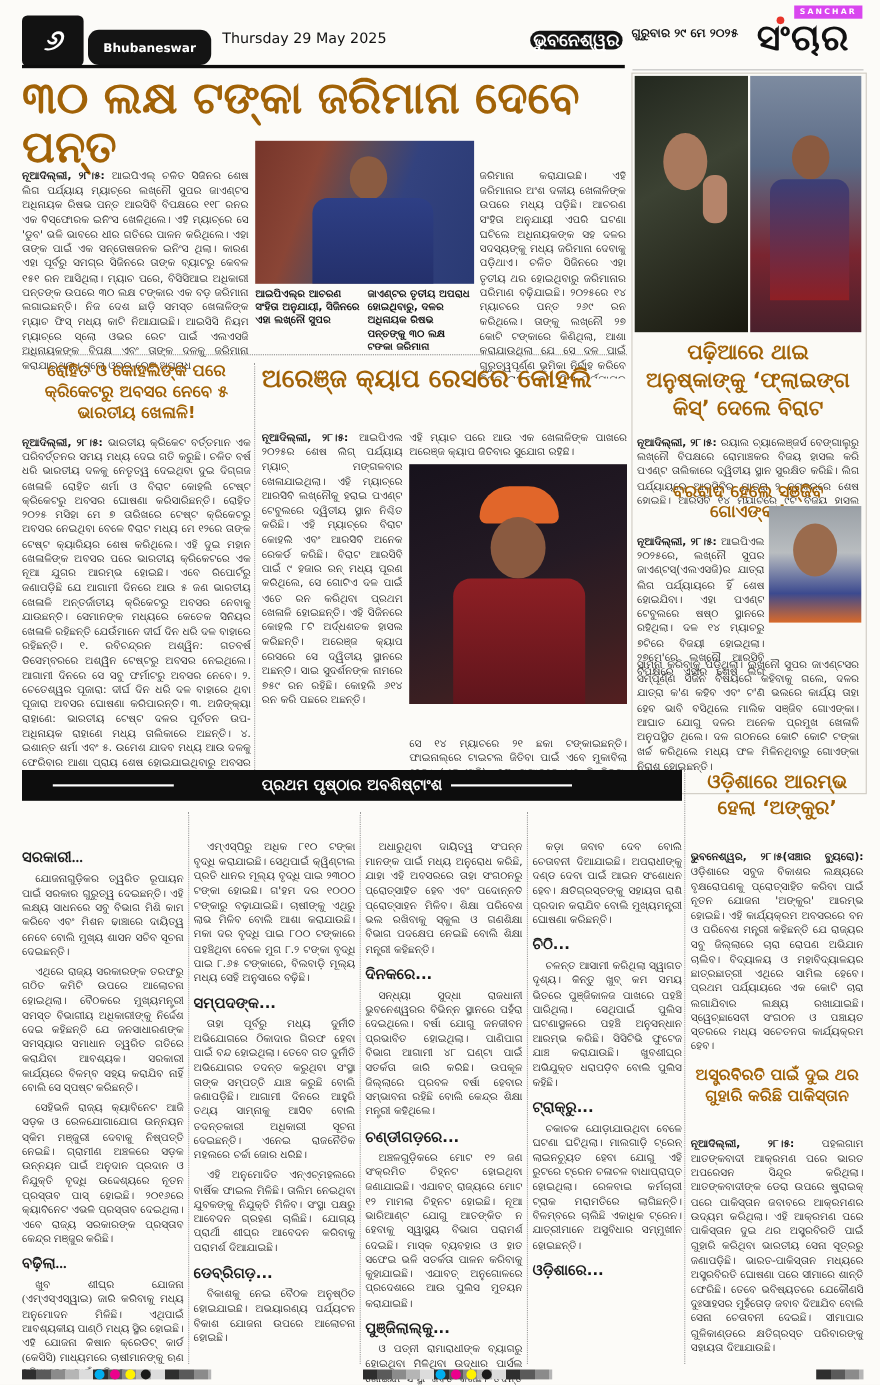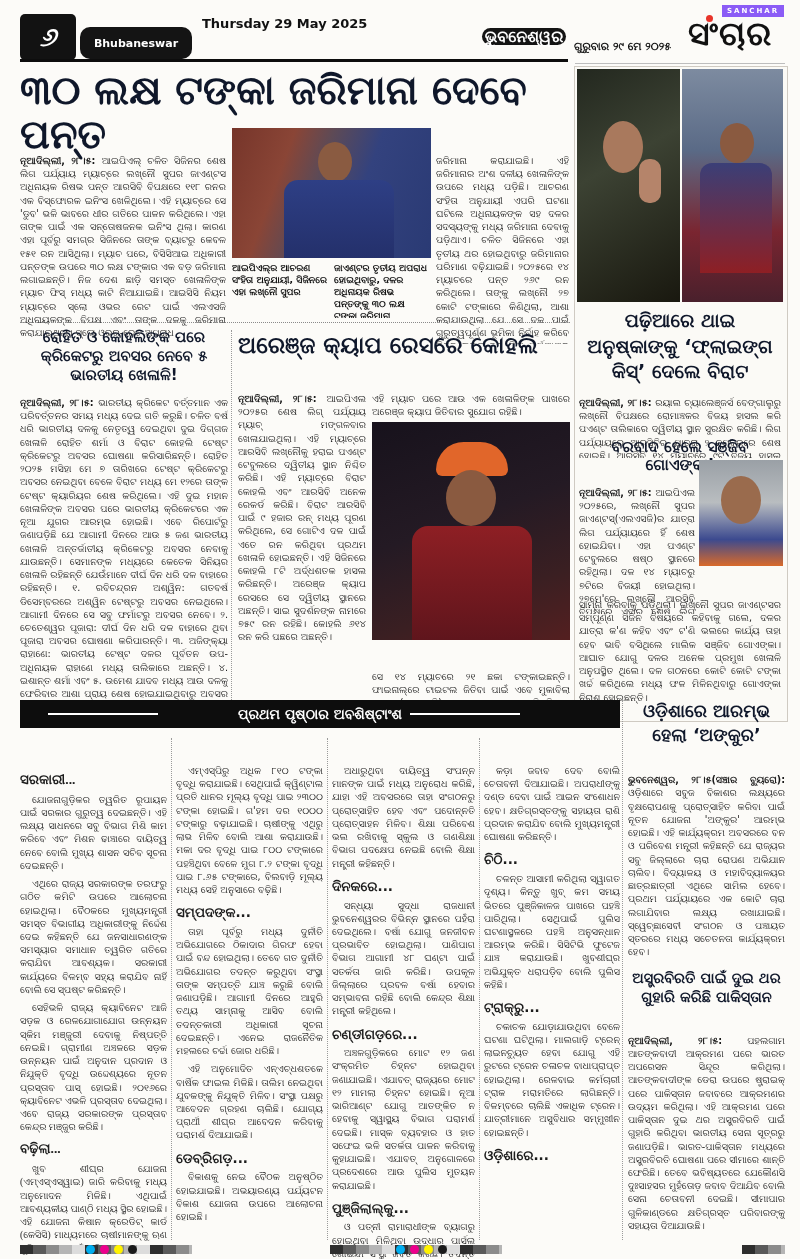--- a/index.html
+++ b/index.html
@@ -2,21 +2,21 @@
 <html><head>
 <meta charset="utf-8">
 <style>
   html,body{margin:0;padding:0;background:#e8e6e1;}
   .page{position:relative;width:800px;height:1259px;background:#fcfbf8;margin:0 auto;
         font-family:"DejaVu Sans","Liberation Sans",sans-serif;color:#111;overflow:hidden;}
   .abs{position:absolute;}
   .just{text-align:justify;margin-top:26px;}
   .body-txt{font-size:9.6px;line-height:1.38;color:#1c1c1c;overflow:hidden;}
   .dateline{font-weight:bold;}
-  .headline{font-weight:bold;color:#0f172a;}
+  .headline{font-weight:bold;color:#a16207;}
   .pill{background:#141414;color:#fff;border-radius:10px;display:flex;align-items:center;justify-content:center;font-weight:bold;}
   .photo{background-size:cover;overflow:hidden;}
   .cap{font-size:9.3px;font-weight:bold;line-height:1.3;}
   .subhead{font-size:13.5px;font-weight:bold;margin:7px 0 3px 0;}
   .colflow p{margin:0 0 5px 0;text-indent:12px;}
   .dot-v{border-left:1px dotted #9a9a9a;}
   .dot-h{border-top:1px dotted #8a8a8a;}
   .banner{background:#0d0d0d;color:#fff;display:flex;align-items:center;justify-content:center;}
   .banner .line{position:absolute;height:2px;background:#fff;top:13px;}
   .regstrip{background:repeating-linear-gradient(90deg,#2e2e2e 0 13px,#5a5a5a 13px 26px,#8b8b8b 26px 39px,#b5b5b5 39px 52px,#dcdcdc 52px 65px);}
@@ -27,26 +27,26 @@
 <body>
 
 <div class="page">
 
   <div class="abs" style="left:20px;top:14px;width:56px;height:46px;background:#121212;border-radius:5px;display:flex;align-items:center;justify-content:center;">
     <span style="color:#fff;font-size:26px;font-style:italic;font-weight:bold;">୬</span>
   </div>
   <div class="abs pill" style="left:80px;top:27px;width:112px;height:32px;font-size:11px;">
       <span>Bhubaneswar</span>
     </div>
-  <div class="abs" style="left:202px;top:16px;font-size:13px;font-weight:bold;">Thursday 29 May 2025</div>
+  <div class="abs" style="left:202px;top:28px;font-size:13px;font-weight:normal;">Thursday 29 May 2025</div>
   <div class="abs pill" style="left:482px;top:28px;width:84px;height:17px;font-size:16px;">
       <span>ଭୁବନେଶ୍ୱର</span>
     </div>
-  <div class="abs" style="left:574px;top:40px;font-size:11px;font-weight:bold;">ଗୁରୁବାର ୨୯ ମେ ୨୦୨୫</div>
-  <div class="abs" style="left:722px;top:5px;width:62px;height:12px;background:#8b5cf6;display:flex;align-items:center;justify-content:center;">
+  <div class="abs" style="left:574px;top:24px;font-size:11px;font-weight:bold;">ଗୁରୁବାର ୨୯ ମେ ୨୦୨୫</div>
+  <div class="abs" style="left:722px;top:5px;width:62px;height:12px;background:#d946ef;display:flex;align-items:center;justify-content:center;">
     <span style="color:#fff;font-size:7px;letter-spacing:2px;font-weight:bold;">SANCHAR</span>
   </div>
   <div class="abs" style="left:688px;top:14px;font-size:33px;font-weight:bold;letter-spacing:1px;">ସଂଚାର</div>
   <div class="abs" style="left:706px;top:15px;width:7px;height:7px;border-radius:50%;background:#e8342a;"></div>
   <div class="abs" style="left:20px;top:59px;width:548px;height:3px;background:#0d0d0d;"></div>
   <div class="abs" style="left:575px;top:63px;width:210px;height:1px;background:#bdbdbd;"></div>
 
   <div class="abs headline" style="left:20px;top:68px;width:552px;font-size:40px;line-height:1.1;">୩୦ ଲକ୍ଷ ଟଙ୍କା ଜରିମାନା ଦେବେ ପନ୍ତ</div>
 
   <div class="abs body-txt just" style="left:20px;top:128px;width:206px;height:192px;">
@@ -118,21 +118,21 @@
     <p>ସେହିଭଳି ରାଜ୍ୟ କ୍ୟାବିନେଟ ଆଜି ସଡ଼କ ଓ ରେଳଯୋଗାଯୋଗ ଉନ୍ନୟନ ସ୍କିମ ମଞ୍ଜୁରୀ ଦେବାକୁ ନିଷ୍ପତ୍ତି ନେଇଛି। ଗ୍ରାମୀଣ ଅଞ୍ଚଳରେ ସଡ଼କ ଉନ୍ନୟନ ପାଇଁ ଅନୁଦାନ ପ୍ରଦାନ ଓ ନିଯୁକ୍ତି ବୃଦ୍ଧି ଉଦ୍ଦେଶ୍ୟରେ ନୂତନ ପ୍ରସ୍ତାବ ପାସ୍ ହୋଇଛି। ୨୦୧୬ରେ କ୍ୟାବିନେଟ ଏଭଳି ପ୍ରସ୍ତାବ ଦେଇଥିଲା। ଏବେ ରାଜ୍ୟ ସରକାରଙ୍କ ପ୍ରସ୍ତାବ କେନ୍ଦ୍ର ମଞ୍ଜୁର କରିଛି।</p>
     <div class="subhead">ବଢ଼ିଲା...</div>
     <p>ଖୁବ ଶୀଘ୍ର ଯୋଜନା (ଏମ୍ଏସ୍ଏସ୍ୱାଇ) ଜାରି କରିବାକୁ ମଧ୍ୟ ଅନୁମୋଦନ ମିଳିଛି। ଏଥିପାଇଁ ଆବଶ୍ୟକୀୟ ପାଣ୍ଠି ମଧ୍ୟ ସ୍ଥିର ହୋଇଛି। ଏହି ଯୋଜନା କିଷାନ କ୍ରେଡିଟ୍ କାର୍ଡ (କେସିସି) ମାଧ୍ୟମରେ ଚାଷୀମାନଙ୍କୁ ଋଣ ସୁବିଧା ଦେବା ପାଇଁ ଉଦ୍ଦିଷ୍ଟ।</p>
   </div>
   <div class="abs dot-v" style="left:171px;top:738px;height:502px;"></div>
 
   <div class="abs body-txt just colflow" style="left:176px;top:738px;width:147px;height:502px;">
     <p>ଏମ୍ଏସ୍‌ପିରୁ ଅଧିକ ୮୧୦ ଟଙ୍କା ବୃଦ୍ଧି କରାଯାଇଛି। ସେଥିପାଇଁ କ୍ୱିଣ୍ଟାଲ ପ୍ରତି ଧାନର ମୂଲ୍ୟ ବୃଦ୍ଧି ପାଇ ୨୩୦୦ ଟଙ୍କା ହୋଇଛି। ଗ'ହମ ଦର ୧୦୦୦ ଟଙ୍କାରୁ ବଢ଼ାଯାଇଛି। ଚାଷୀଙ୍କୁ ଏଥିରୁ ଲାଭ ମିଳିବ ବୋଲି ଆଶା କରାଯାଉଛି। ମକା ଦର ବୃଦ୍ଧି ପାଇ ୮୦୦ ଟଙ୍କାରେ ପହଞ୍ଚିଥିବା ବେଳେ ମୁଗ ୮.୨ ଟଙ୍କା ବୃଦ୍ଧି ପାଇ ୮.୬୫ ଟଙ୍କାରେ, ବିଲବାଡ଼ି ମୂଲ୍ୟ ମଧ୍ୟ ସେହି ଅନୁସାରେ ବଢ଼ିଛି।</p>
     <div class="subhead">ସମ୍ପଦଙ୍କ...</div>
     <p>ତାହା ପୂର୍ବରୁ ମଧ୍ୟ ଦୁର୍ନୀତି ଅଭିଯୋଗରେ ଠିକାଦାର ଗିରଫ ହେବା ପାଇଁ ବନ୍ଦ ହୋଇଥିଲା। ତେବେ ଗତ ଦୁର୍ନୀତି ଅଭିଯୋଗର ତଦନ୍ତ କରୁଥିବା ସଂସ୍ଥା ତାଙ୍କ ସମ୍ପତ୍ତି ଯାଞ୍ଚ କରୁଛି ବୋଲି ଜଣାପଡ଼ିଛି। ଆଗାମୀ ଦିନରେ ଆହୁରି ତଥ୍ୟ ସାମ୍ନାକୁ ଆସିବ ବୋଲି ତଦନ୍ତକାରୀ ଅଧିକାରୀ ସୂଚନା ଦେଇଛନ୍ତି। ଏନେଇ ରାଜନୈତିକ ମହଲରେ ଚର୍ଚ୍ଚା ଜୋର ଧରିଛି।</p>
-    <p>ଏହି ଅନୁମୋଦିତ ଏନ୍ଏଚ୍ଧଶତକେ ବାର୍ଷିକ ଫାଇଲ ମିଳିଛି। ତାଲିମ ନେଇଥିବା ଯୁବକଙ୍କୁ ନିଯୁକ୍ତି ମିଳିବ। ସଂସ୍ଥା ପକ୍ଷରୁ ଆବେଦନ ଗ୍ରହଣ ଚାଲିଛି। ଯୋଗ୍ୟ ପ୍ରାର୍ଥୀ ଶୀଘ୍ର ଆବେଦନ କରିବାକୁ ପରାମର୍ଶ ଦିଆଯାଇଛି।</p>
+    <p>ଏହି ଅନୁମୋଦିତ ଏନ୍ଏଚ୍ମହଲରେ ବାର୍ଷିକ ଫାଇଲ ମିଳିଛି। ତାଲିମ ନେଇଥିବା ଯୁବକଙ୍କୁ ନିଯୁକ୍ତି ମିଳିବ। ସଂସ୍ଥା ପକ୍ଷରୁ ଆବେଦନ ଗ୍ରହଣ ଚାଲିଛି। ଯୋଗ୍ୟ ପ୍ରାର୍ଥୀ ଶୀଘ୍ର ଆବେଦନ କରିବାକୁ ପରାମର୍ଶ ଦିଆଯାଇଛି।</p>
     <div class="subhead">ଡେବ୍ରିଗଡ଼...</div>
     <p>ବିକାଶକୁ ନେଇ ବୈଠକ ଅନୁଷ୍ଠିତ ହୋଇଯାଇଛି। ଅଭୟାରଣ୍ୟ ପର୍ଯ୍ୟଟନ ବିକାଶ ଯୋଜନା ଉପରେ ଆଲୋଚନା ହୋଇଛି।</p>
   </div>
   <div class="abs dot-v" style="left:327px;top:738px;height:502px;"></div>
 
   <div class="abs body-txt just colflow" style="left:332px;top:738px;width:143px;height:502px;">
     <p>ଅଧାରୁଥିବା ଦାୟିତ୍ୱ ସଂପନ୍ନ ମାନଙ୍କ ପାଇଁ ମଧ୍ୟ ଅନୁରୋଧ କରିଛି, ଯାହା ଏହି ଅବସରରେ ତାହା ସଂଗଠନରୁ ପ୍ରୋତ୍ସାହିତ ହେବ ଏବଂ ପଦୋନ୍ନତି ପ୍ରୋତ୍ସାହନ ମିଳିବ। ଶିକ୍ଷା ପରିବେଶ ଭଲ ରଖିବାକୁ ସ୍କୁଲ ଓ ଗଣଶିକ୍ଷା ବିଭାଗ ପଦକ୍ଷେପ ନେଇଛି ବୋଲି ଶିକ୍ଷା ମନ୍ତ୍ରୀ କହିଛନ୍ତି।</p>
     <div class="subhead">ଦିନକରେ...</div>
     <p>ସନ୍ଧ୍ୟା ସୁଦ୍ଧା ରାଜଧାନୀ ଭୁବନେଶ୍ୱରର ବିଭିନ୍ନ ସ୍ଥାନରେ ପହଁରା ଦେଇଥିଲେ। ବର୍ଷା ଯୋଗୁ ଜନଜୀବନ ପ୍ରଭାବିତ ହୋଇଥିଲା। ପାଣିପାଗ ବିଭାଗ ଆଗାମୀ ୪୮ ଘଣ୍ଟା ପାଇଁ ସତର୍କତା ଜାରି କରିଛି। ଉପକୂଳ ଜିଲ୍ଲାରେ ପ୍ରବଳ ବର୍ଷା ହେବାର ସମ୍ଭାବନା ରହିଛି ବୋଲି କେନ୍ଦ୍ର ଶିକ୍ଷା ମନ୍ତ୍ରୀ କହିଥିଲେ।</p>
     <div class="subhead">ଚଣ୍ଡୀଗଡ଼ରେ...</div>

